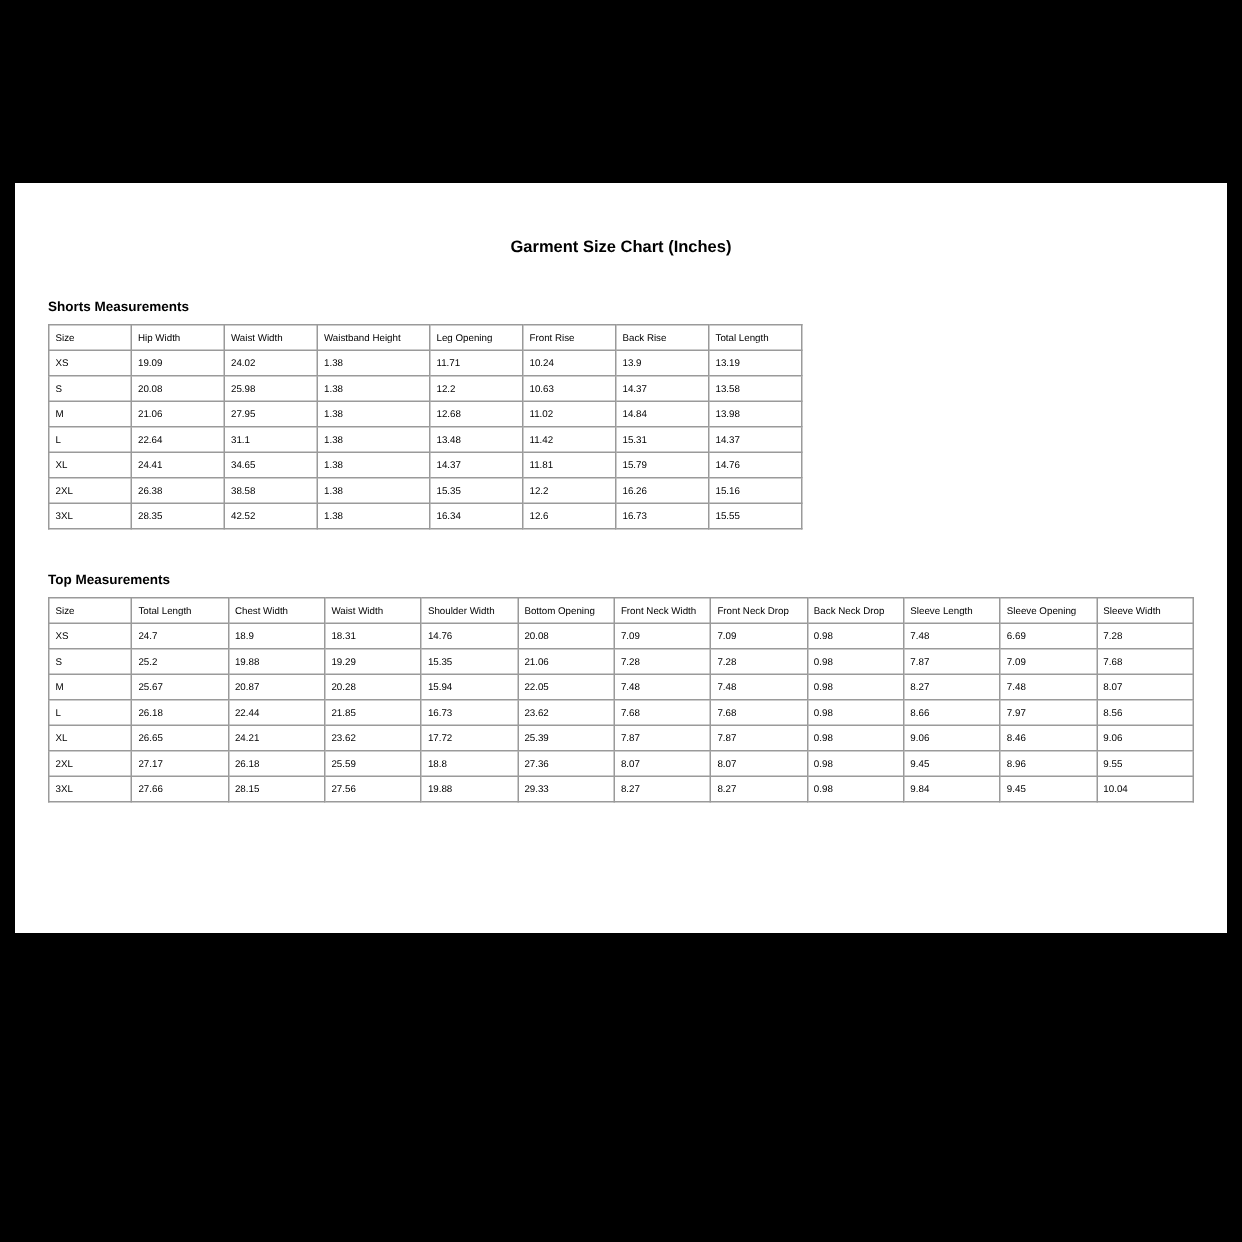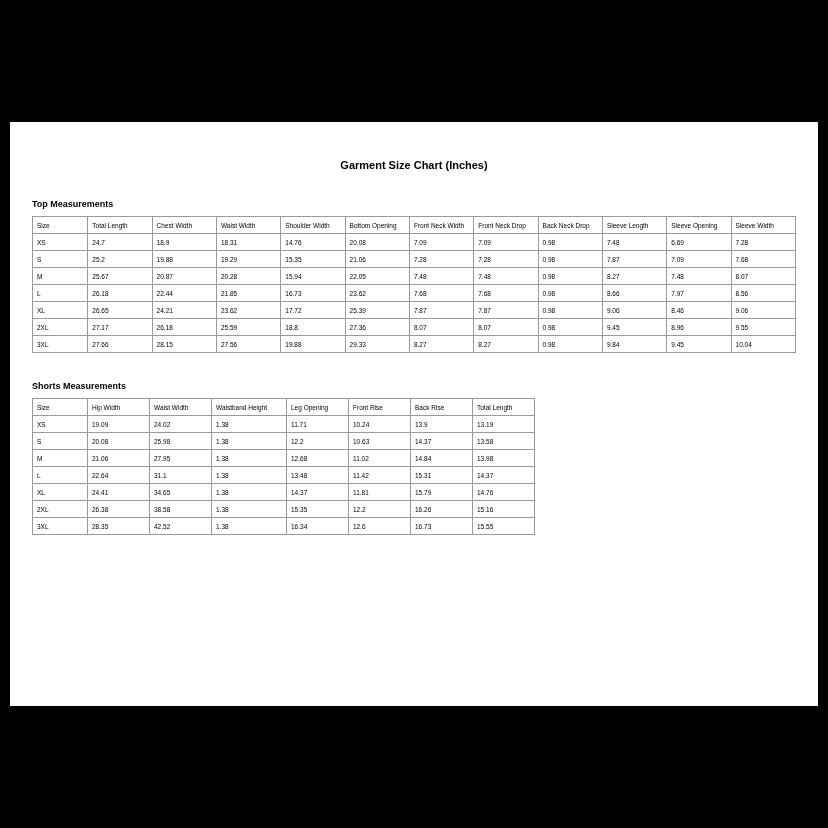--- a/index.html
+++ b/index.html
@@ -11,21 +11,21 @@
     overflow: hidden;
   }
   body {
     font-family: "Liberation Sans", sans-serif;
   }
   .page {
     position: absolute;
     left: 10px;
     top: 122px;
     width: 808px;
-    height: 584px;
+    height: 500px;
     background: #ffffff;
     box-sizing: border-box;
   }
   .doc-title {
     text-align: center;
     font-size: 11px;
     font-weight: bold;
     color: #000000;
     margin-top: 37px;
   }
@@ -63,20 +63,118 @@
   #shorts-table col.c0 { width: 55px; }
   #shorts-table col.cx { width: 62px; }
   #shorts-table col.cw { width: 75px; }
 </style>
 </head>
 <body>
 
 <div class="page">
 
   <div class="doc-title">Garment Size Chart (Inches)</div>
+
+  <div class="section">
+    <div class="section-title">Shorts Measurements</div>
+    <table id="shorts-table">
+      <colgroup>
+        <col class="c0">
+          <col class="cx">
+          <col class="cx">
+          <col class="cw">
+          <col class="cx">
+          <col class="cx">
+          <col class="cx">
+          <col class="cx">
+      </colgroup>
+      <tbody>
+          <tr>
+            <th>Size</th>
+            <th>Hip Width</th>
+            <th>Waist Width</th>
+            <th>Waistband Height</th>
+            <th>Leg Opening</th>
+            <th>Front Rise</th>
+            <th>Back Rise</th>
+            <th>Total Length</th>
+          </tr>
+          <tr>
+            <td>XS</td>
+            <td>19.09</td>
+            <td>24.02</td>
+            <td>1.38</td>
+            <td>11.71</td>
+            <td>10.24</td>
+            <td>13.9</td>
+            <td>13.19</td>
+          </tr>
+          <tr>
+            <td>S</td>
+            <td>20.08</td>
+            <td>25.98</td>
+            <td>1.38</td>
+            <td>12.2</td>
+            <td>10.63</td>
+            <td>14.37</td>
+            <td>13.58</td>
+          </tr>
+          <tr>
+            <td>M</td>
+            <td>21.06</td>
+            <td>27.95</td>
+            <td>1.38</td>
+            <td>12.68</td>
+            <td>11.02</td>
+            <td>14.84</td>
+            <td>13.98</td>
+          </tr>
+          <tr>
+            <td>L</td>
+            <td>22.64</td>
+            <td>31.1</td>
+            <td>1.38</td>
+            <td>13.48</td>
+            <td>11.42</td>
+            <td>15.31</td>
+            <td>14.37</td>
+          </tr>
+          <tr>
+            <td>XL</td>
+            <td>24.41</td>
+            <td>34.65</td>
+            <td>1.38</td>
+            <td>14.37</td>
+            <td>11.81</td>
+            <td>15.79</td>
+            <td>14.76</td>
+          </tr>
+          <tr>
+            <td>2XL</td>
+            <td>26.38</td>
+            <td>38.58</td>
+            <td>1.38</td>
+            <td>15.35</td>
+            <td>12.2</td>
+            <td>16.26</td>
+            <td>15.16</td>
+          </tr>
+          <tr>
+            <td>3XL</td>
+            <td>28.35</td>
+            <td>42.52</td>
+            <td>1.38</td>
+            <td>16.34</td>
+            <td>12.6</td>
+            <td>16.73</td>
+            <td>15.55</td>
+          </tr>
+        </tbody>
+    </table>
+  </div>
 
   <div class="section">
     <div class="section-title">Top Measurements</div>
     <table id="tops-table">
       <colgroup>
         <col class="c0">
           <col class="cx">
           <col class="cx">
           <col class="cx">
           <col class="cx">
@@ -198,111 +296,13 @@
             <td>8.27</td>
             <td>0.98</td>
             <td>9.84</td>
             <td>9.45</td>
             <td>10.04</td>
           </tr>
         </tbody>
     </table>
   </div>
 
-  <div class="section">
-    <div class="section-title">Shorts Measurements</div>
-    <table id="shorts-table">
-      <colgroup>
-        <col class="c0">
-          <col class="cx">
-          <col class="cx">
-          <col class="cw">
-          <col class="cx">
-          <col class="cx">
-          <col class="cx">
-          <col class="cx">
-      </colgroup>
-      <tbody>
-          <tr>
-            <th>Size</th>
-            <th>Hip Width</th>
-            <th>Waist Width</th>
-            <th>Waistband Height</th>
-            <th>Leg Opening</th>
-            <th>Front Rise</th>
-            <th>Back Rise</th>
-            <th>Total Length</th>
-          </tr>
-          <tr>
-            <td>XS</td>
-            <td>19.09</td>
-            <td>24.02</td>
-            <td>1.38</td>
-            <td>11.71</td>
-            <td>10.24</td>
-            <td>13.9</td>
-            <td>13.19</td>
-          </tr>
-          <tr>
-            <td>S</td>
-            <td>20.08</td>
-            <td>25.98</td>
-            <td>1.38</td>
-            <td>12.2</td>
-            <td>10.63</td>
-            <td>14.37</td>
-            <td>13.58</td>
-          </tr>
-          <tr>
-            <td>M</td>
-            <td>21.06</td>
-            <td>27.95</td>
-            <td>1.38</td>
-            <td>12.68</td>
-            <td>11.02</td>
-            <td>14.84</td>
-            <td>13.98</td>
-          </tr>
-          <tr>
-            <td>L</td>
-            <td>22.64</td>
-            <td>31.1</td>
-            <td>1.38</td>
-            <td>13.48</td>
-            <td>11.42</td>
-            <td>15.31</td>
-            <td>14.37</td>
-          </tr>
-          <tr>
-            <td>XL</td>
-            <td>24.41</td>
-            <td>34.65</td>
-            <td>1.38</td>
-            <td>14.37</td>
-            <td>11.81</td>
-            <td>15.79</td>
-            <td>14.76</td>
-          </tr>
-          <tr>
-            <td>2XL</td>
-            <td>26.38</td>
-            <td>38.58</td>
-            <td>1.38</td>
-            <td>15.35</td>
-            <td>12.2</td>
-            <td>16.26</td>
-            <td>15.16</td>
-          </tr>
-          <tr>
-            <td>3XL</td>
-            <td>28.35</td>
-            <td>42.52</td>
-            <td>1.38</td>
-            <td>16.34</td>
-            <td>12.6</td>
-            <td>16.73</td>
-            <td>15.55</td>
-          </tr>
-        </tbody>
-    </table>
-  </div>
-
 </div>
 
 </body></html>

